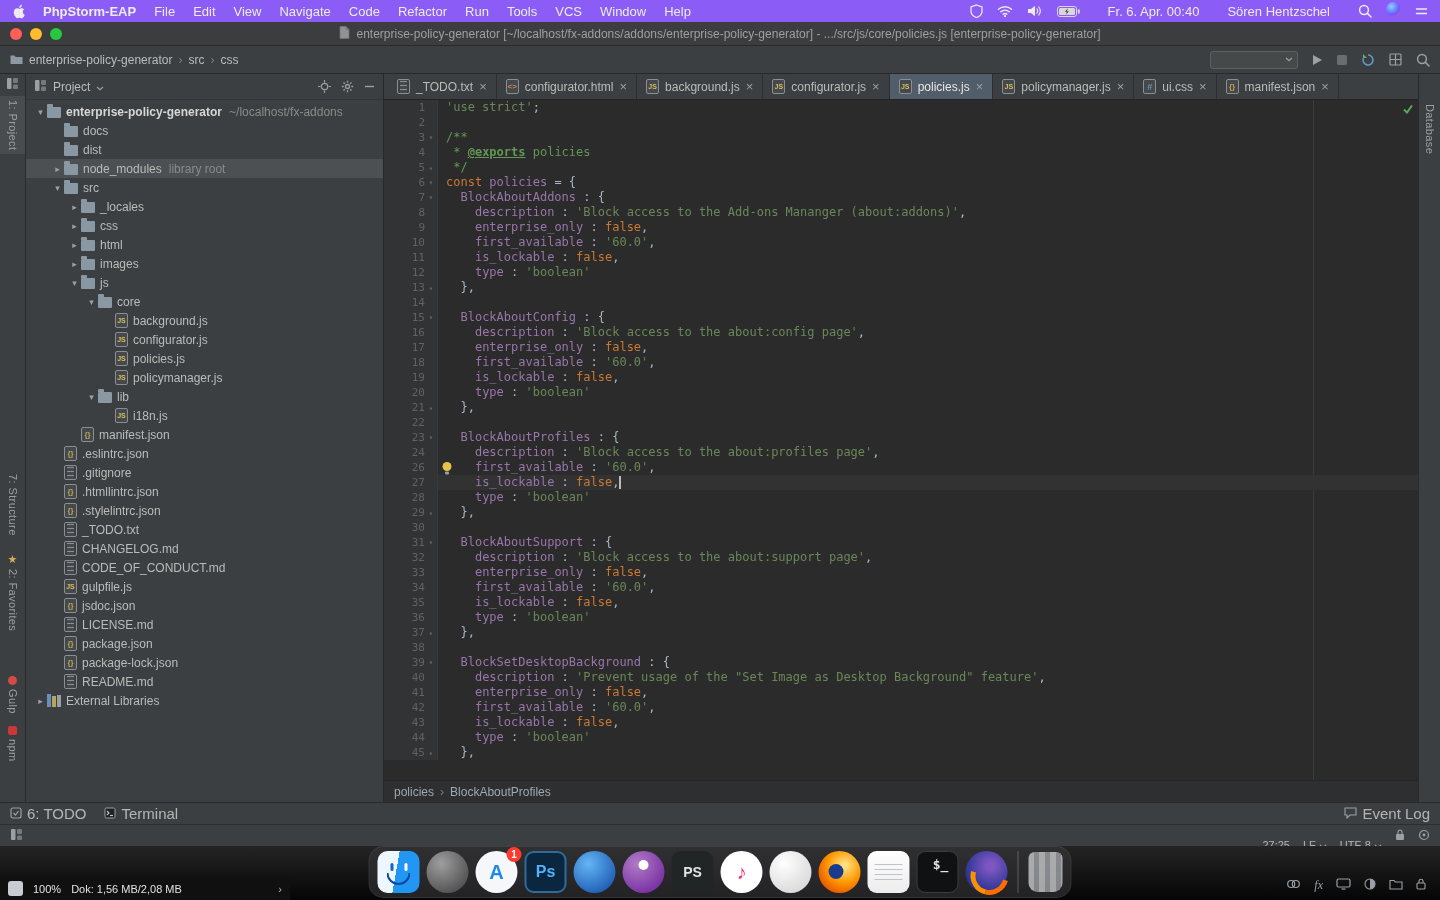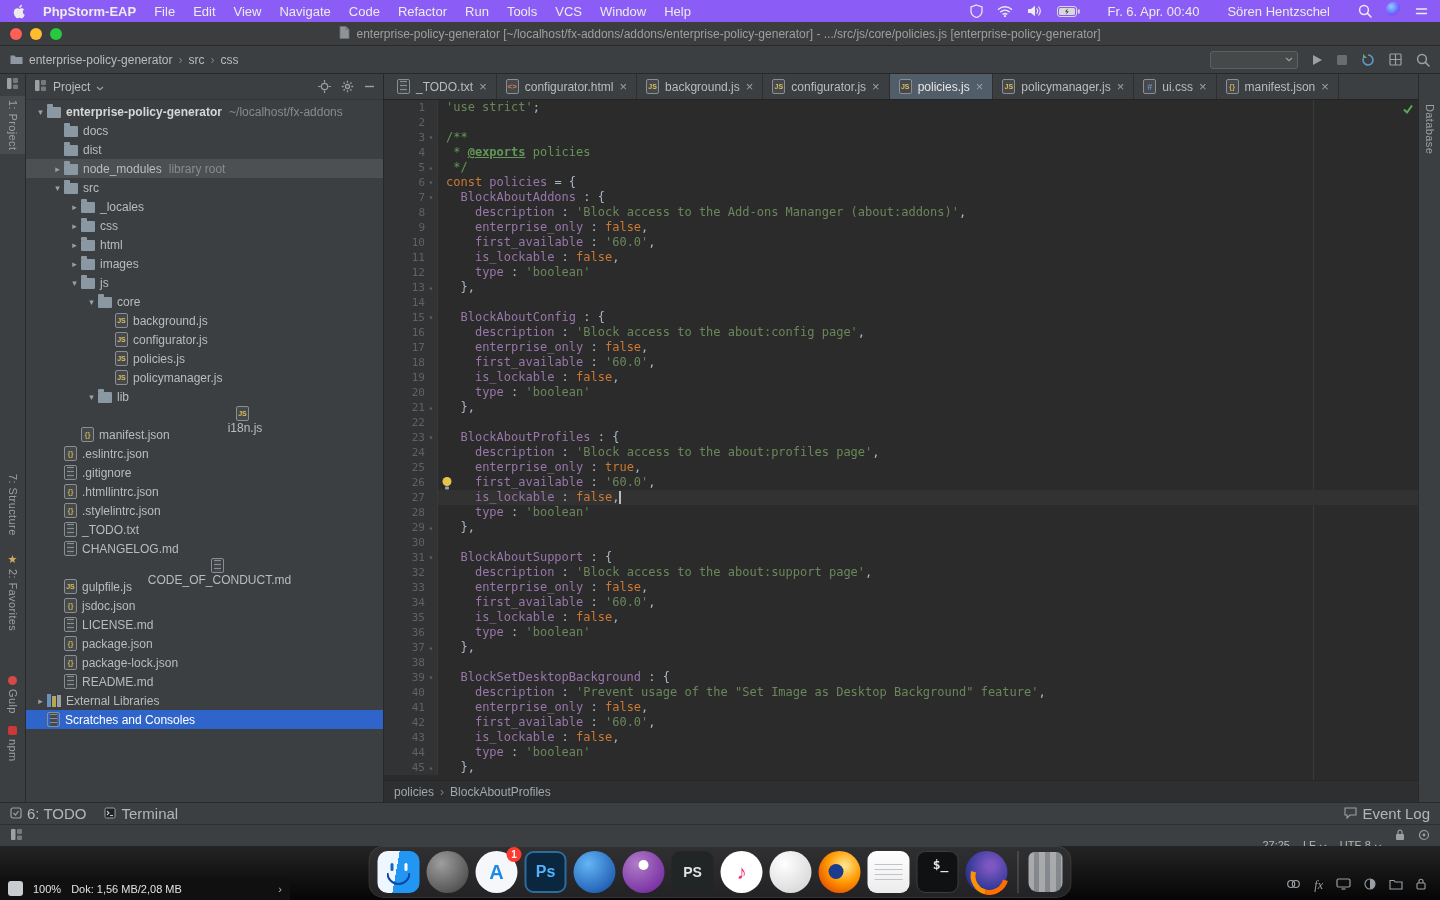--- a/index.html
+++ b/index.html
@@ -427,21 +427,21 @@
         <div class="tree-row" style="padding-left: 76px;">
           <span class="arrow"></span>
           <span class="ic ic-file ic-js">JS</span>
           <span class="lbl">policymanager.js</span>
         </div>
         <div class="tree-row" style="padding-left: 59px;">
           <span class="arrow">▾</span>
           <span class="ic ic-folder"></span>
           <span class="lbl">lib</span>
         </div>
-        <div class="tree-row" style="padding-left: 76px; flex-direction: column;">
+        <div class="tree-row" style="padding-left: 76px;">
           <span class="arrow"></span>
           <span class="ic ic-file ic-js">JS</span>
           <span class="lbl">i18n.js</span>
         </div>
         <div class="tree-row" style="padding-left: 42px;">
           <span class="arrow"></span>
           <span class="ic ic-file ic-json">{}</span>
           <span class="lbl">manifest.json</span>
         </div>
         <div class="tree-row" style="padding-left: 25px;">
@@ -467,21 +467,21 @@
         <div class="tree-row" style="padding-left: 25px;">
           <span class="arrow"></span>
           <span class="ic ic-file ic-doc"></span>
           <span class="lbl">_TODO.txt</span>
         </div>
         <div class="tree-row" style="padding-left: 25px;">
           <span class="arrow"></span>
           <span class="ic ic-file ic-doc"></span>
           <span class="lbl">CHANGELOG.md</span>
         </div>
-        <div class="tree-row" style="padding-left: 25px; flex-direction: column;">
+        <div class="tree-row" style="padding-left: 25px;">
           <span class="arrow"></span>
           <span class="ic ic-file ic-doc"></span>
           <span class="lbl">CODE_OF_CONDUCT.md</span>
         </div>
         <div class="tree-row" style="padding-left: 25px;">
           <span class="arrow"></span>
           <span class="ic ic-file ic-js">JS</span>
           <span class="lbl">gulpfile.js</span>
         </div>
         <div class="tree-row" style="padding-left: 25px;">
@@ -511,25 +511,20 @@
         </div>
         <div class="tree-row" style="padding-left: 8px;">
           <span class="arrow">▸</span>
           <span class="ic ic-lib">
             <i></i>
             <i></i>
             <i></i>
           </span>
           <span class="lbl">External Libraries</span>
         </div>
-        <div class="tree-row selected" style="padding-left: 8px;">
-          <span class="arrow"></span>
-          <span class="ic ic-file ic-doc"></span>
-          <span class="lbl">Scratches and Consoles</span>
-        </div>
       </div>
   </div>
 
   <div class="editor-pane">
     <div class="tab-bar">
         <div class="tab">
           <span class="ic ic-file ic-doc"></span>
           <span class="tab-label">_TODO.txt</span>
           <span class="tab-close">×</span>
         </div>
@@ -779,29 +774,20 @@
               <span class="codetext">  <span class="tok-prop">BlockAboutProfiles</span> : {</span>
             </span>
           </div>
           <div class="code-line">
             <span class="gutter">
               <span class="lnum">24</span>
               <span class="fold"></span>
             </span>
             <span class="codewrap">
               <span class="codetext">    <span class="tok-prop">description</span> : <span class="tok-str">'Block access to the about:profiles page'</span>,</span>
-            </span>
-          </div>
-          <div class="code-line">
-            <span class="gutter">
-              <span class="lnum">25</span>
-              <span class="fold"></span>
-            </span>
-            <span class="codewrap">
-              <span class="codetext">    <span class="tok-prop">enterprise_only</span> : <span class="tok-kw">true</span>,</span>
             </span>
           </div>
           <div class="code-line">
             <span class="gutter">
               <span class="lnum">26</span>
               <span class="fold"></span>
             </span>
             <span class="codewrap">
               <span class="codetext">    <span class="tok-prop">first_available</span> : <span class="tok-str">'60.0'</span>,</span>
             </span>

